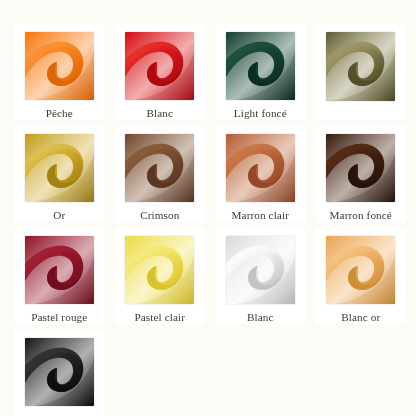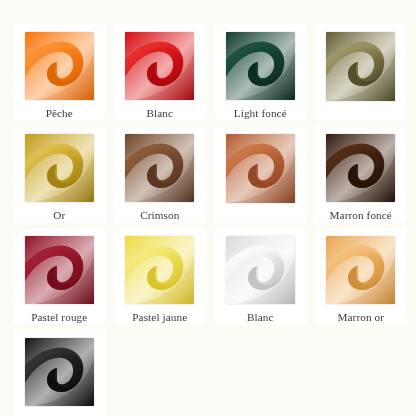--- a/index.html
+++ b/index.html
@@ -503,20 +503,21 @@
               <line x1="70.00000000000003" y1="0" x2="92.00000000000003" y2="69" stroke="#D07E4F" stroke-width="0.6" opacity="0.06"></line>
               <line x1="73.20000000000003" y1="0" x2="95.20000000000003" y2="69" stroke="#D07E4F" stroke-width="0.6" opacity="0.06"></line>
               <line x1="76.40000000000003" y1="0" x2="98.40000000000003" y2="69" stroke="#D07E4F" stroke-width="0.6" opacity="0.06"></line>
               <line x1="79.60000000000004" y1="0" x2="101.60000000000004" y2="69" stroke="#D07E4F" stroke-width="0.6" opacity="0.06"></line>
               <path d="M -2 30 C 10 15, 26 8, 40 10 C 52 12, 60 22, 58 34 C 56 46, 46 54, 36 54 C 28 54, 22 49, 22 42 C 22 36, 26 31, 32 30 L 32 41 C 32 45, 35 47, 39 46 C 45 44, 49 37, 48 31 C 47 23, 40 19, 32 20 C 20 21, 8 31, 0 45 Z" fill="url(#band6)"></path>
               <path d="M 32 30 C 26 31, 22 36, 22 42 C 22 49, 28 54, 36 54 C 46 54, 56 46, 58 34 C 56 44, 47 50, 39 49 C 33 48, 30 44, 30 39 C 30 34, 31 31, 32 30 Z" fill="url(#hole6)" opacity="0.75"></path>
               <path d="M -2 30 C 10 15, 26 8, 40 10 C 50 12, 57 19, 58 28 C 55 20, 48 15, 39 15 C 26 15, 12 23, 2 36 Z" fill="url(#edge6)" opacity="0.55"></path>
               <path d="M 0 69 L 69 69 L 69 20 C 60 48, 38 66, 0 69 Z" fill="#823C1F" opacity="0.18"></path>
             </svg>
           </div>
+          <div class="swatch-label">Marron clair</div>
         </div>
         <div class="swatch-card">
           <div class="swatch-thumb">
             <svg class="ribbon-svg" viewBox="0 0 69 69">
               <defs>
                 <linearGradient id="bg7" x1="0" y1="0" x2="1" y2="1">
                   <stop offset="0" stop-color="#35190C" stop-opacity="1"></stop>
                   <stop offset="0.55" stop-color="#462411" stop-opacity="0.35"></stop>
                   <stop offset="1" stop-color="#1D0D05" stop-opacity="1"></stop>
                 </linearGradient>
@@ -687,21 +688,21 @@
               <line x1="70.00000000000003" y1="0" x2="92.00000000000003" y2="69" stroke="#F7EC8A" stroke-width="0.6" opacity="0.06"></line>
               <line x1="73.20000000000003" y1="0" x2="95.20000000000003" y2="69" stroke="#F7EC8A" stroke-width="0.6" opacity="0.06"></line>
               <line x1="76.40000000000003" y1="0" x2="98.40000000000003" y2="69" stroke="#F7EC8A" stroke-width="0.6" opacity="0.06"></line>
               <line x1="79.60000000000004" y1="0" x2="101.60000000000004" y2="69" stroke="#F7EC8A" stroke-width="0.6" opacity="0.06"></line>
               <path d="M -2 30 C 10 15, 26 8, 40 10 C 52 12, 60 22, 58 34 C 56 46, 46 54, 36 54 C 28 54, 22 49, 22 42 C 22 36, 26 31, 32 30 L 32 41 C 32 45, 35 47, 39 46 C 45 44, 49 37, 48 31 C 47 23, 40 19, 32 20 C 20 21, 8 31, 0 45 Z" fill="url(#band9)"></path>
               <path d="M 32 30 C 26 31, 22 36, 22 42 C 22 49, 28 54, 36 54 C 46 54, 56 46, 58 34 C 56 44, 47 50, 39 49 C 33 48, 30 44, 30 39 C 30 34, 31 31, 32 30 Z" fill="url(#hole9)" opacity="0.75"></path>
               <path d="M -2 30 C 10 15, 26 8, 40 10 C 50 12, 57 19, 58 28 C 55 20, 48 15, 39 15 C 26 15, 12 23, 2 36 Z" fill="url(#edge9)" opacity="0.55"></path>
               <path d="M 0 69 L 69 69 L 69 20 C 60 48, 38 66, 0 69 Z" fill="#C9B31F" opacity="0.18"></path>
             </svg>
           </div>
-          <div class="swatch-label">Pastel jaune</div>
+          <div class="swatch-label">Pastel clair</div>
         </div>
         <div class="swatch-card">
           <div class="swatch-thumb">
             <svg class="ribbon-svg" viewBox="0 0 69 69">
               <defs>
                 <linearGradient id="bg10" x1="0" y1="0" x2="1" y2="1">
                   <stop offset="0" stop-color="#D8D8DA" stop-opacity="1"></stop>
                   <stop offset="0.55" stop-color="#F2F2F3" stop-opacity="0.35"></stop>
                   <stop offset="1" stop-color="#B0B0B4" stop-opacity="1"></stop>
                 </linearGradient>
@@ -809,21 +810,21 @@
               <line x1="70.00000000000003" y1="0" x2="92.00000000000003" y2="69" stroke="#F7C88C" stroke-width="0.6" opacity="0.06"></line>
               <line x1="73.20000000000003" y1="0" x2="95.20000000000003" y2="69" stroke="#F7C88C" stroke-width="0.6" opacity="0.06"></line>
               <line x1="76.40000000000003" y1="0" x2="98.40000000000003" y2="69" stroke="#F7C88C" stroke-width="0.6" opacity="0.06"></line>
               <line x1="79.60000000000004" y1="0" x2="101.60000000000004" y2="69" stroke="#F7C88C" stroke-width="0.6" opacity="0.06"></line>
               <path d="M -2 30 C 10 15, 26 8, 40 10 C 52 12, 60 22, 58 34 C 56 46, 46 54, 36 54 C 28 54, 22 49, 22 42 C 22 36, 26 31, 32 30 L 32 41 C 32 45, 35 47, 39 46 C 45 44, 49 37, 48 31 C 47 23, 40 19, 32 20 C 20 21, 8 31, 0 45 Z" fill="url(#band11)"></path>
               <path d="M 32 30 C 26 31, 22 36, 22 42 C 22 49, 28 54, 36 54 C 46 54, 56 46, 58 34 C 56 44, 47 50, 39 49 C 33 48, 30 44, 30 39 C 30 34, 31 31, 32 30 Z" fill="url(#hole11)" opacity="0.75"></path>
               <path d="M -2 30 C 10 15, 26 8, 40 10 C 50 12, 57 19, 58 28 C 55 20, 48 15, 39 15 C 26 15, 12 23, 2 36 Z" fill="url(#edge11)" opacity="0.55"></path>
               <path d="M 0 69 L 69 69 L 69 20 C 60 48, 38 66, 0 69 Z" fill="#BC7D2C" opacity="0.18"></path>
             </svg>
           </div>
-          <div class="swatch-label">Marron or</div>
+          <div class="swatch-label">Blanc or</div>
         </div>
       </div>
       <div class="grid-row">
         <div class="swatch-card">
           <div class="swatch-thumb">
             <svg class="ribbon-svg" viewBox="0 0 69 69">
               <defs>
                 <linearGradient id="bg12" x1="0" y1="0" x2="1" y2="1">
                   <stop offset="0" stop-color="#141414" stop-opacity="1"></stop>
                   <stop offset="0.55" stop-color="#262626" stop-opacity="0.35"></stop>

